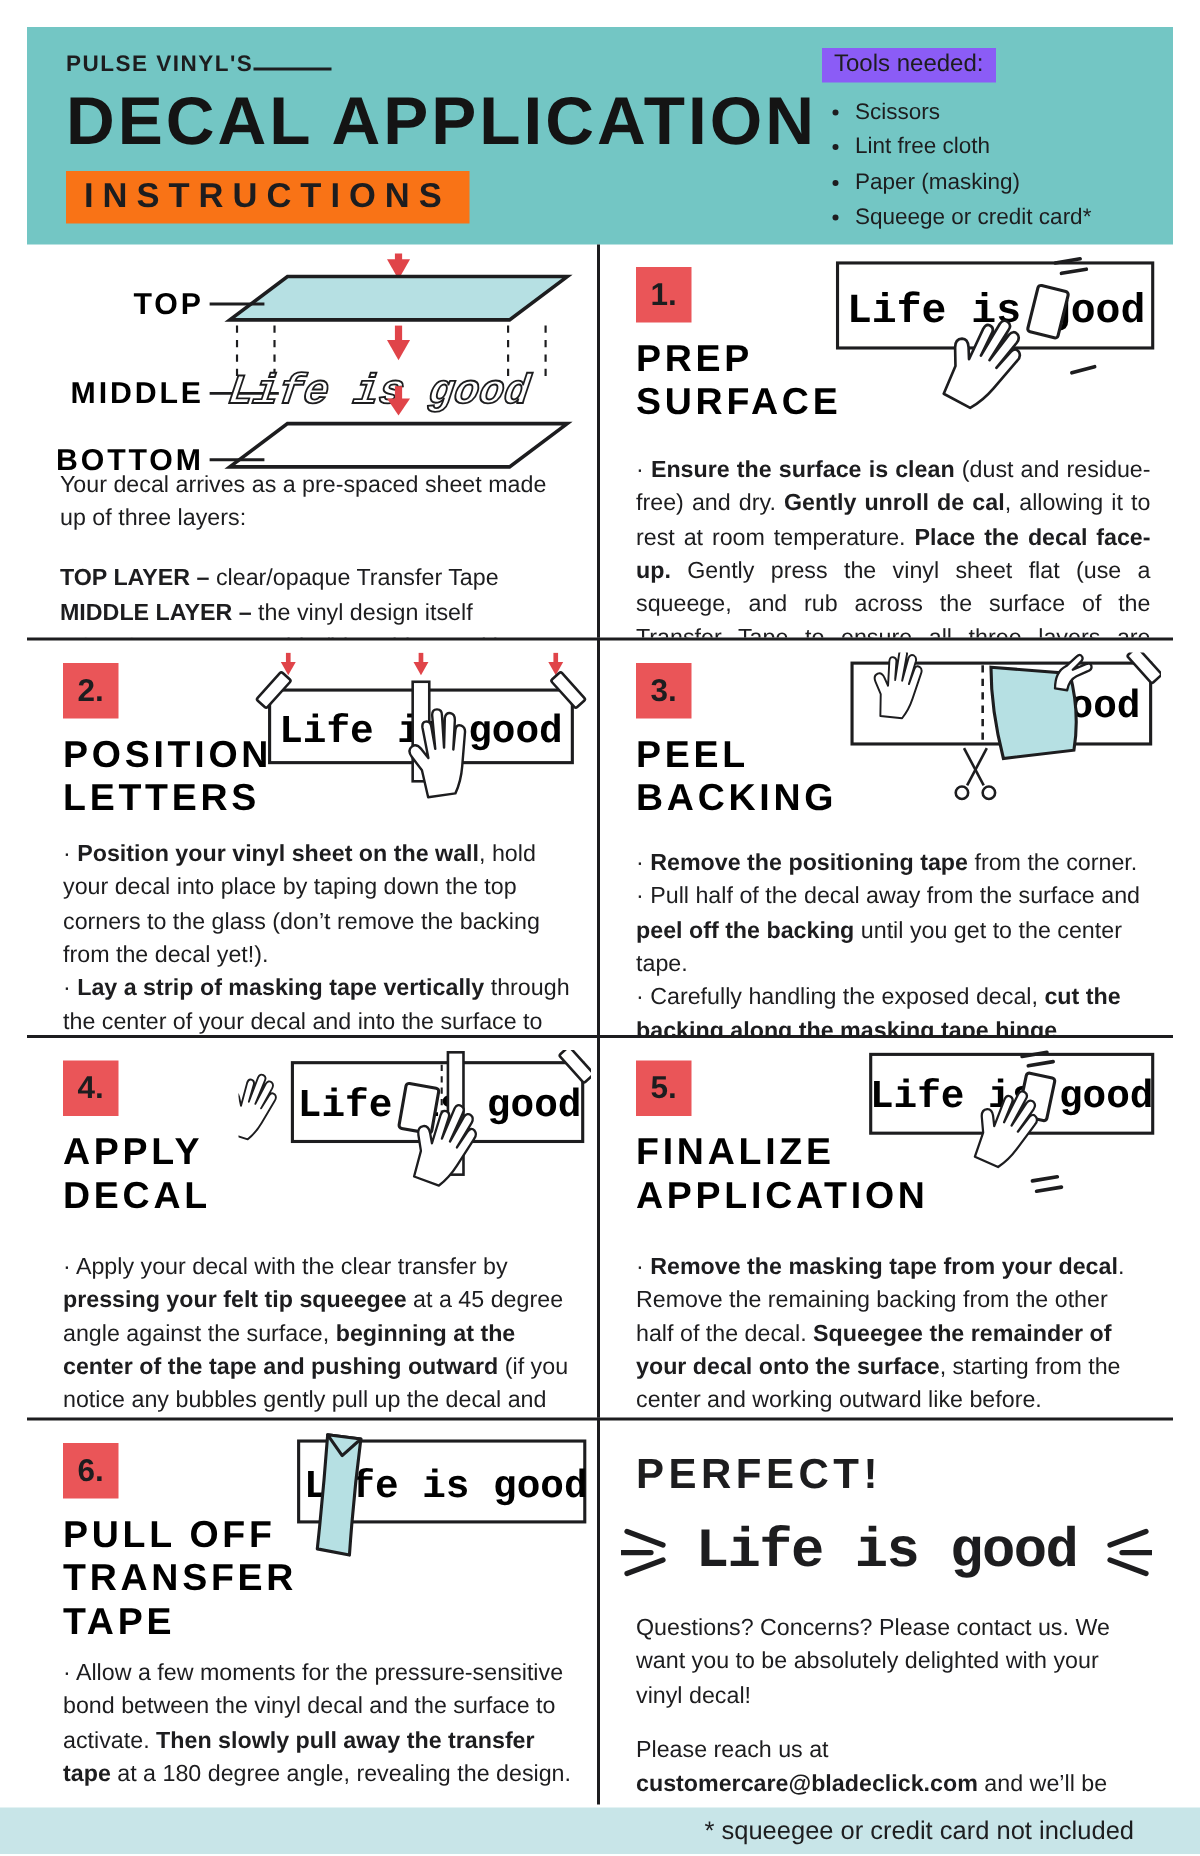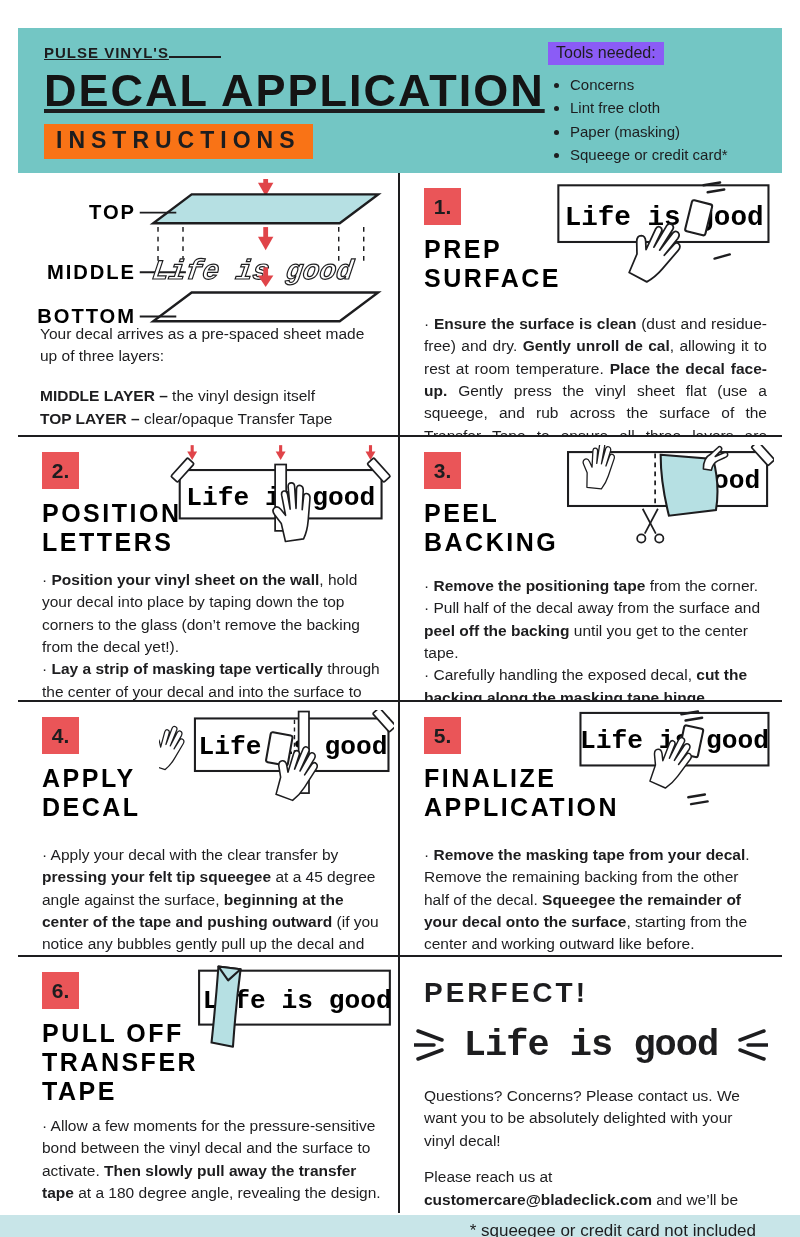--- a/index.html
+++ b/index.html
@@ -1,18 +1,18 @@
 <!DOCTYPE html>
 <html><head>
 <meta charset="utf-8">
 <style>
   * { box-sizing: border-box; margin: 0; padding: 0; }
   html,body { width:800px; background:#fff; }
   body { height:1237px; font-family:"Liberation Sans", sans-serif; color:#1d1d1f; overflow:hidden; }
-  .inner { padding:28px 18px 0;text-decoration:underline; }
+  .inner { padding:18px 18px 0; }
 
   
   .header { background:#73c6c4; height:145px; position:relative; padding:16px 26px; }
   .brand { font-size:15px; font-weight:bold; letter-spacing:1px; }
   .brand-line { display:inline-block; width:52px; border-bottom:2px solid #1d1d1f; vertical-align:baseline; }
   .title { font-size:45px; font-weight:800; letter-spacing:2px; margin-top:4px; color:#141414; }
   .instr { display:inline-block; background:#f97316; padding:3px 12px 5px; font-size:23px; font-weight:bold; letter-spacing:6px; margin-top:7px; }
   .tools { position:absolute; top:14px; right:16px; width:218px; }
   .tools-label { display:inline-block; background:#8b5cf6; font-size:16px; padding:2px 8px 3px; }
   .tools ul { margin:8px 0 0 22px; font-size:15px; line-height:1.55; }
@@ -73,21 +73,21 @@
 
 <div class="inner">
 
   <div class="header">
     <div class="brand"><span>PULSE VINYL'S</span><span class="brand-line"></span></div>
     <div class="title">DECAL APPLICATION</div>
     <div class="instr">INSTRUCTIONS</div>
     <div class="tools">
       <span class="tools-label">Tools needed:</span>
       <ul>
-        <li>Concerns</li>
+        <li>Scissors</li>
         <li>Lint free cloth</li>
         <li>Paper (masking)</li>
         <li>Squeege or credit card*</li>
       </ul>
     </div>
   </div>
 
   <div class="grid">
 
     <section class="cell cl">
@@ -106,22 +106,22 @@
         <text class="lbl" x="110" y="104" font-size="21" text-anchor="end">MIDDLE</text>
         <line x1="114" y1="97" x2="162" y2="97" stroke="#1d1d1f" stroke-width="2"></line>
         <text class="decal" x="245" y="104" font-size="29" font-style="italic" text-anchor="middle" fill="#fff" stroke="#1d1d1f" stroke-width="1.3" transform="skewX(-8)">Life is good</text>
         <use href="#red-arrow" transform="translate(245,92) scale(1,0.85)"></use>
         <polygon points="168,118 362,118 322,148 128,148" fill="#fff" stroke="#1d1d1f" stroke-width="2.5"></polygon>
         <text class="lbl" x="110" y="150" font-size="21" text-anchor="end">BOTTOM</text>
         <line x1="114" y1="143" x2="152" y2="143" stroke="#1d1d1f" stroke-width="2"></line>
       </svg>
       <div class="intro-body">
         <div class="lead">Your decal arrives as a pre-spaced sheet made up of three layers:</div>
+        <div class="layer-line"><b>TOP LAYER –</b> clear/opaque Transfer Tape</div>
         <div class="layer-line"><b>MIDDLE LAYER –</b> the vinyl design itself</div>
-        <div class="layer-line"><b>TOP LAYER –</b> clear/opaque Transfer Tape</div>
         <div class="layer-line"><b>BOTTOM LAYER –</b> white/blue shiny Backing Paper.</div>
       </div>
     </section>
 
     <section class="cell cell-r">
       <div class="num">1.</div>
       <div class="step-title">PREP<br>SURFACE</div>
       <svg class="illus" width="235" height="104" viewBox="0 0 340 150">
         <rect x="28" y="6" width="304" height="82" fill="#fff" stroke="#1d1d1f" stroke-width="3"></rect>
         <text class="decal" x="181" y="63" font-size="40" text-anchor="middle">Life is good</text>

